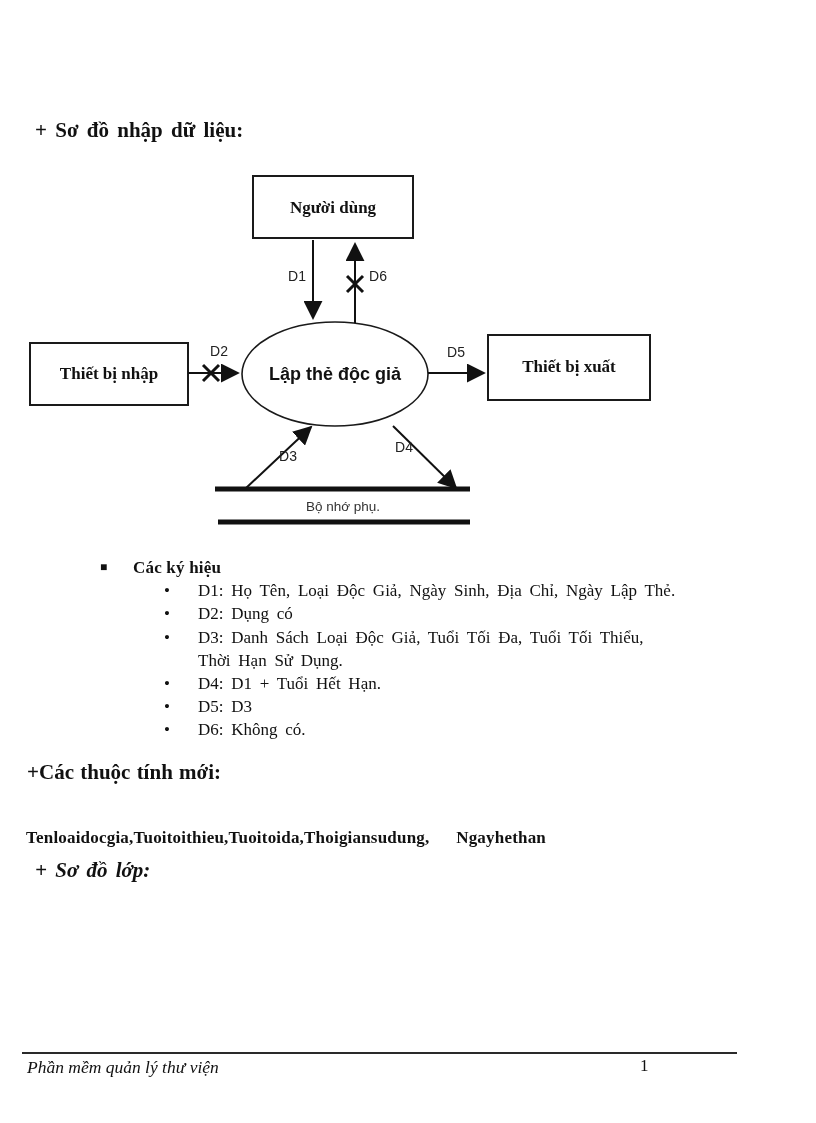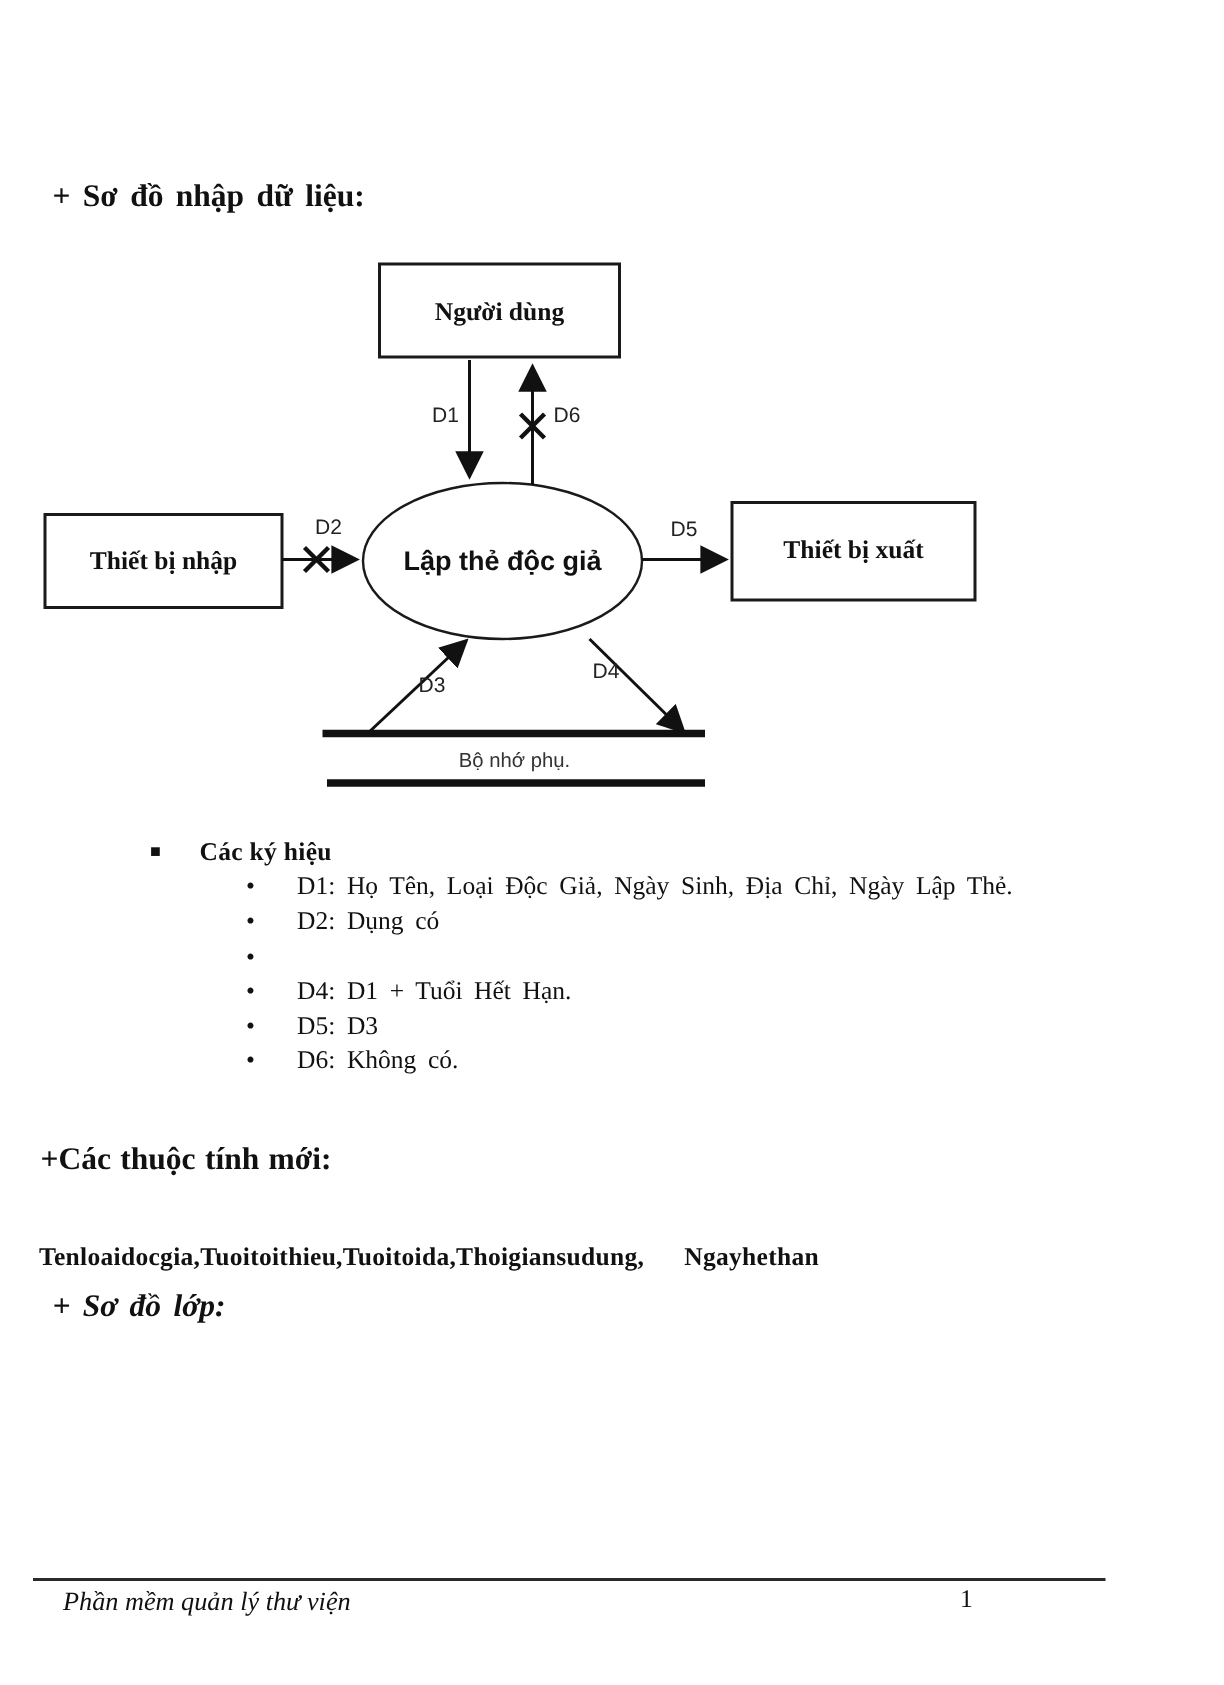--- a/index.html
+++ b/index.html
@@ -30,21 +30,21 @@
   
   #symbols { left:100px; top:556px; font-size:17px; line-height:23.2px; width:620px; }
   .sym-heading { display:flex; font-weight:bold; letter-spacing:0.2px; }
   .sym-heading .sq { width:33px; font-size:12px; line-height:23.2px; }
   .sym-item { display:flex; margin-left:64px; word-spacing:3.5px; }
   .sym-item .dot { width:34px; font-size:17px; }
   .sym-text { flex:1; }
 
   
   #footer-line  { left:22px; top:1052px; width:715px; border-top:2px solid #2a2a2a; height:0; }
-  #footer-title { left:27px; top:1057px; font-style:italic; font-size:17.5px;margin-left:15px; }
+  #footer-title { left:27px; top:1057px; font-style:italic; font-size:17.5px; }
   #footer-page  { left:640px; top:1056px; font-size:17px; }
 </style>
 </head>
 <body>
 
 <div class="abs h1" id="heading-dfd">+ Sơ đồ nhập dữ liệu:</div>
 
 <svg id="dfd-svg" class="abs" width="816" height="390" viewBox="0 0 816 390">
   <defs>
     <marker id="ah" viewBox="0 0 10 10" refX="9" refY="5" markerWidth="9.5" markerHeight="9.5" orient="auto">
@@ -104,20 +104,22 @@
   </div>
   <div class="sym-item">
     <span class="dot">•</span>
     <div class="sym-text">
         <div>D2: Dụng có</div>
       </div>
   </div>
   <div class="sym-item">
     <span class="dot">•</span>
     <div class="sym-text">
+      <div>D3: Danh Sách Loại Độc Giả, Tuổi Tối Đa, Tuổi Tối Thiểu,</div>
+      <div>Thời Hạn Sử Dụng.</div>
     </div>
   </div>
   <div class="sym-item">
     <span class="dot">•</span>
     <div class="sym-text">
         <div>D4: D1 + Tuổi Hết Hạn.</div>
       </div>
   </div>
   <div class="sym-item">
     <span class="dot">•</span>

